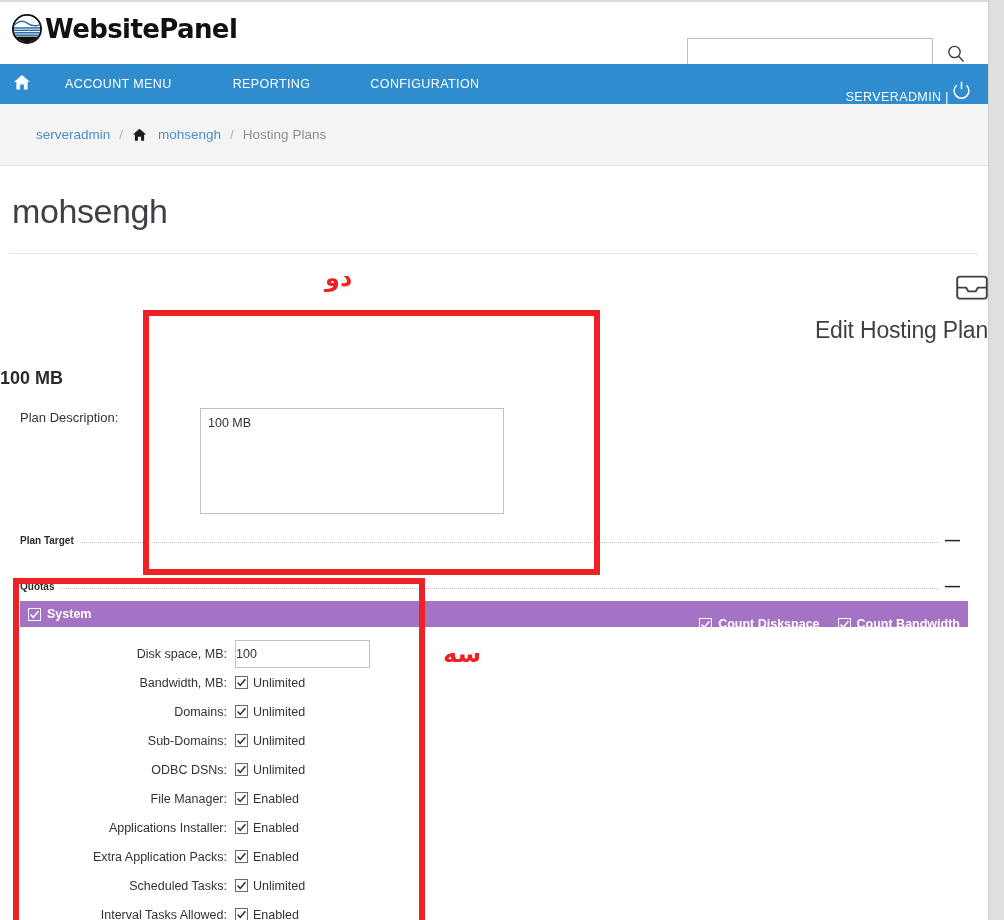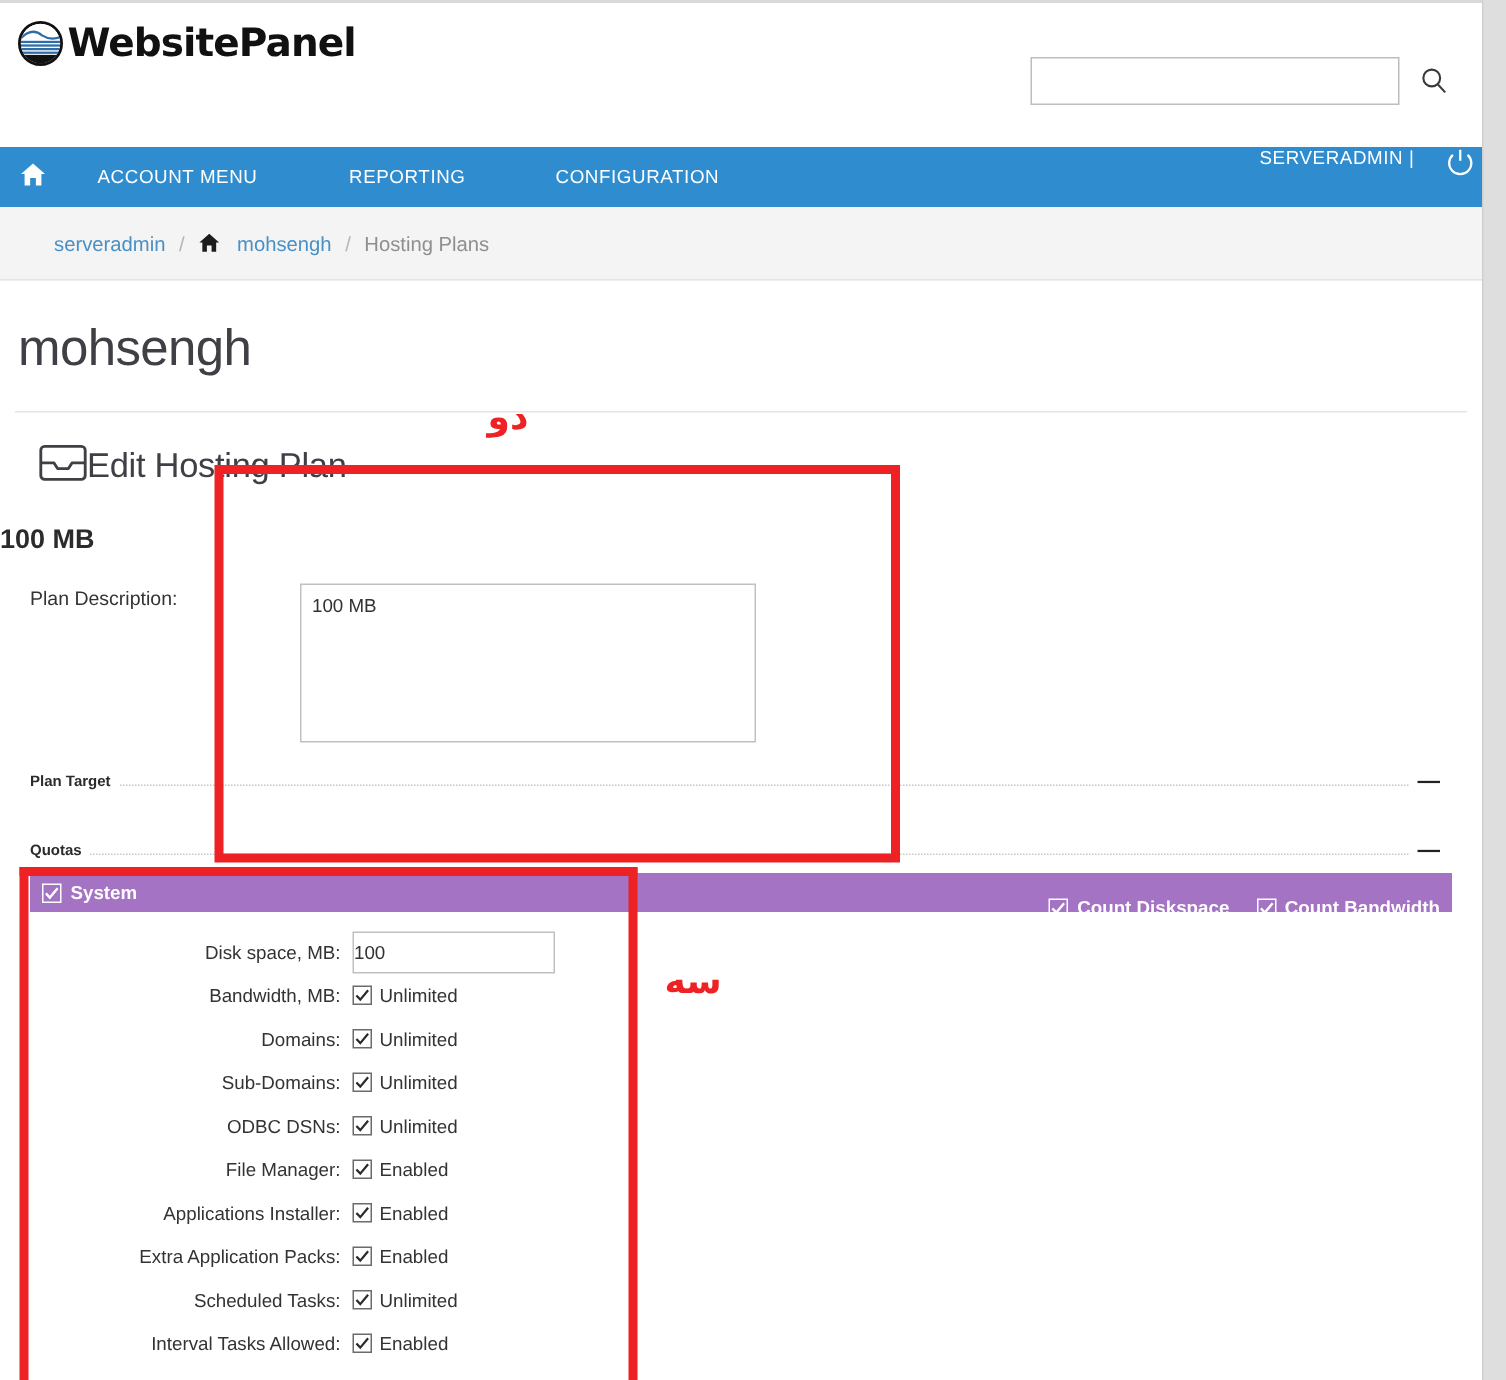--- a/index.html
+++ b/index.html
@@ -21,21 +21,21 @@
   .page { position:absolute; left:0; top:0; width:988px; height:920px; background:#fff; }
 
   
   .scrollbar {
     position:absolute; right:0; top:0; width:16px; height:920px;
     background:#dedede; border-left:1px solid #cfcfcf;
   }
 
   
   .logo-header {
-    position:relative; height:96px;
+    position:relative; height:62px;
   }
   .logo-wrap { position:absolute; left:12px; top:12px; display:flex; align-items:center; }
   .logo-mark { width:30px; height:30px; flex:0 0 auto; }
   .logo-text {
     font-size:26px; font-weight:700; color:#111; letter-spacing:-0.6px;
     margin-left:3px; font-family:"DejaVu Sans", sans-serif;
   }
   .search-wrap { position:absolute; right:22px; top:36px; display:flex; align-items:center; }
   .search-input {
     width:246px; height:32px; border:1px solid #bdbdbd; background:#fff;
@@ -51,45 +51,45 @@
   }
   .nav-home { width:44px; display:flex; align-items:center; justify-content:center; }
   .nav-item {
     font-size:12.5px; letter-spacing:0.4px; color:#ffffff;
     padding:0 0; cursor:pointer; white-space:nowrap;
   }
   .nav-item.a1 { margin-left:21px; }
   .nav-item.a2 { margin-left:61px; }
   .nav-item.a3 { margin-left:60px; }
   .nav-right {
-    position:absolute; right:4px; top:0; height:40px;
-    display:flex; align-items:flex-start; gap:20px;
+    position:absolute; right:16px; top:0; height:40px;
+    display:flex; align-items:flex-end; gap:2px;
   }
   .nav-user { font-size:12.5px; letter-spacing:0.4px; }
 
   
   .breadcrumb-band {
-    height:49px; background:#f4f4f4; border-bottom:1px solid #e4e4e4;
+    height:62px; background:#f4f4f4; border-bottom:1px solid #e4e4e4;
     display:flex; align-items:center; padding-left:36px; gap:9px;
   }
   .bc-link { color:#4a90c4; font-size:13.5px; cursor:pointer; }
   .bc-sep { color:#b5b5b5; font-size:13.5px; }
   .bc-current { color:#8f8f8f; font-size:13.5px; }
   .bc-home { display:inline-flex; align-items:center; margin-right:2px; }
 
   
   .page-title {
     margin:26px 0 0 12px; font-size:34px; font-weight:400; color:#3f3f46;
     font-family:"Liberation Sans", sans-serif; letter-spacing:-0.4px;
   }
   .title-rule { margin:22px 10px 0 10px; border-top:1px solid #e4e4e4; }
 
   
   .section-head {
-    display:flex; align-items:center; margin:20px 0 0 26px;
+    display:flex; align-items:flex-end; gap:13px; margin:20px 0 0 26px;flex-direction:column;
   }
   .section-head .ttl {
     font-size:23px; font-weight:400; color:#3f3f46; letter-spacing:-0.2px;
   }
 
   
   .form-area { position:relative; margin-top:24px; }
   .frow { display:flex; align-items:flex-start; margin-bottom:0; }
   .flabel {
     width:200px; padding-left:20px; font-size:13px; color:#333;

